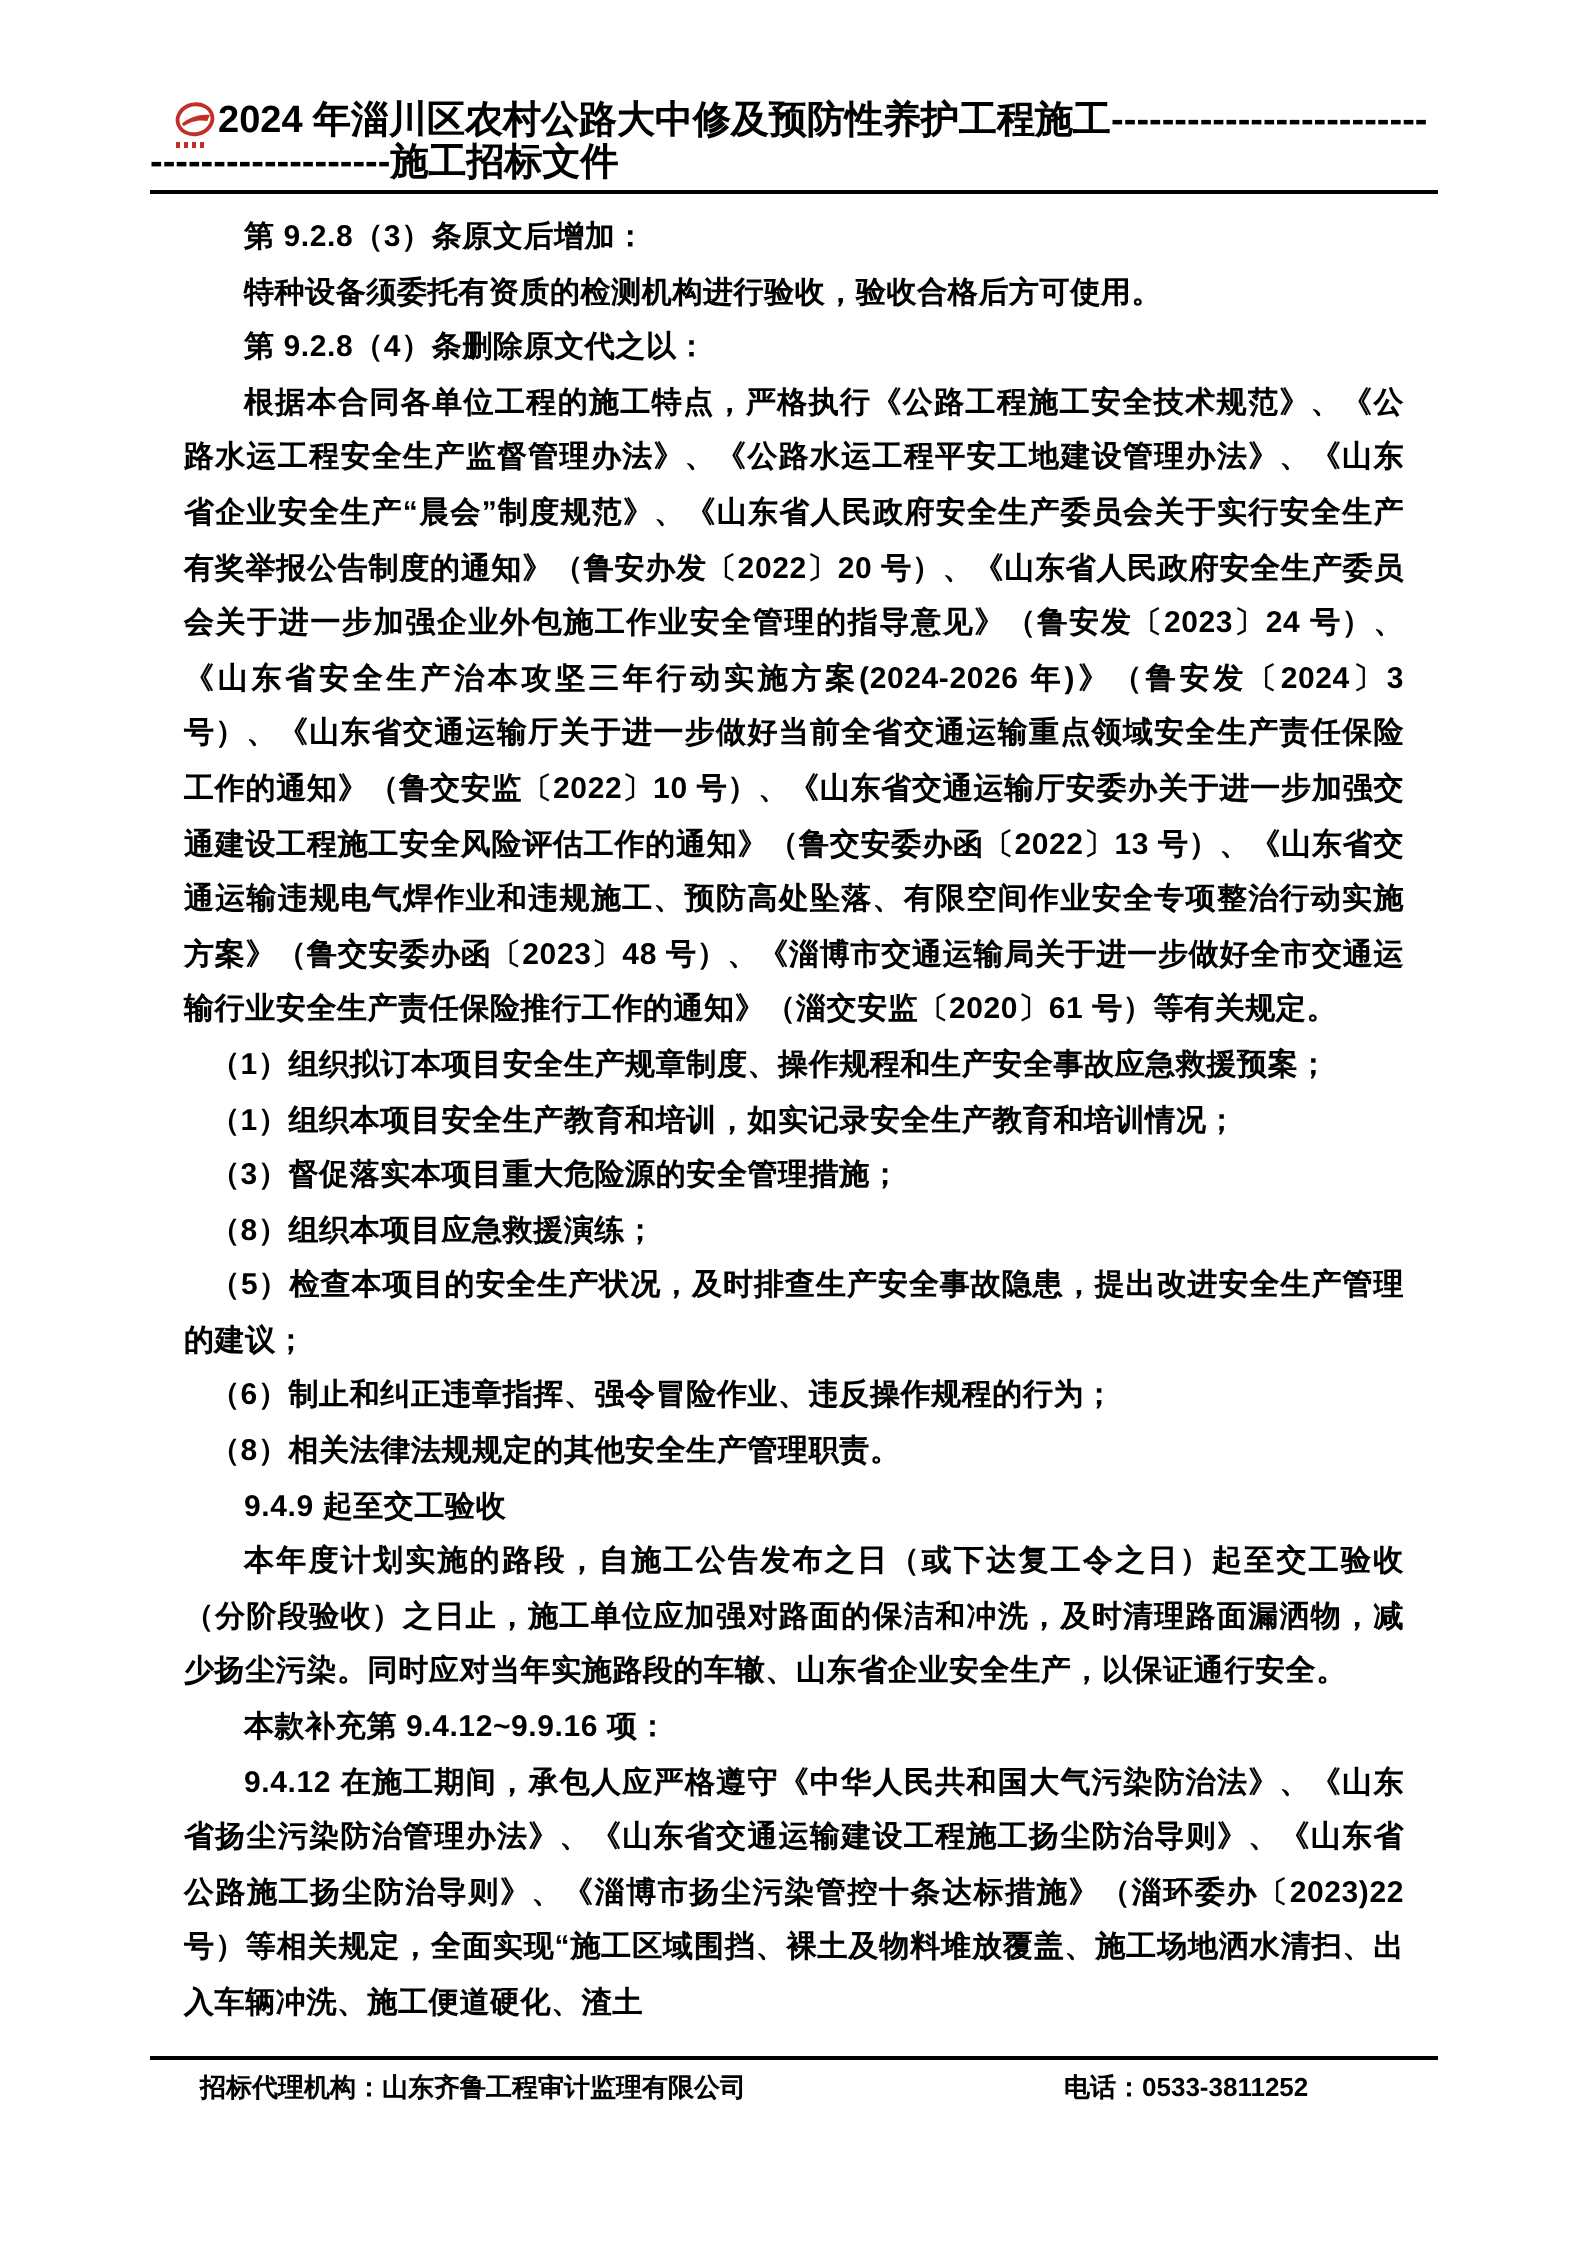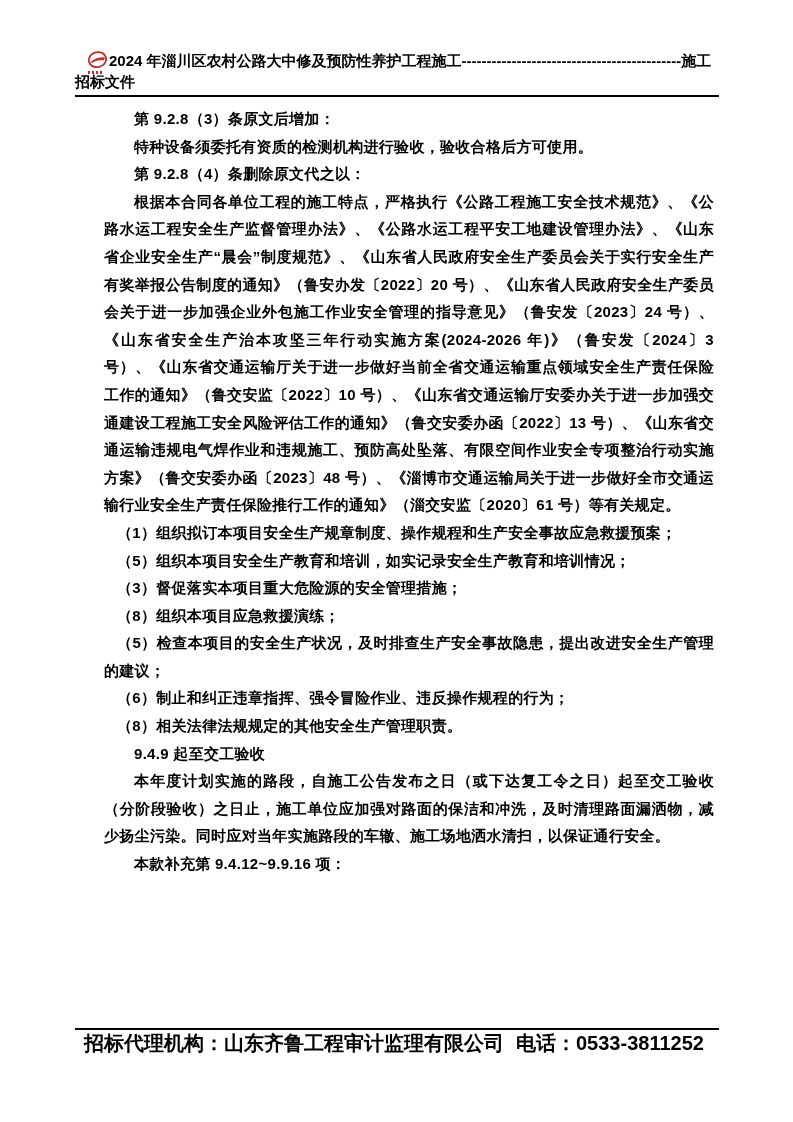--- a/index.html
+++ b/index.html
@@ -14,21 +14,21 @@
     color: #000000;
     overflow: hidden;
   }
 
   
   .header {
     position: absolute;
     left: 75px;
     top: 50px;
     width: 645px;
-    font-size: 15px;
+    font-size: 19px;
     line-height: 21px;
     word-break: break-all;
     text-align: left;
   }
   .header-text { margin: 0; text-indent: 12px; }
   .logo {
     display: inline-block;
     width: 21px;
     height: 21px;
     vertical-align: -5px;
@@ -48,21 +48,21 @@
     position: absolute;
     left: 75px;
     width: 644px;
     top: 95px;
     border-top: 2px solid #000;
   }
 
   
   .doc-body {
     position: absolute;
-    left: 104px;
+    left: 92px;
     top: 105px;
     width: 610px;
     font-size: 15px;
     line-height: 27.6px;
     text-align: justify;
     letter-spacing: 0.3px;
   }
   .doc-body p { margin: 0; }
   .p-indent { text-indent: 30px; }
   .p-list   { text-indent: 13px; }
@@ -70,24 +70,24 @@
   
   .footer-rule {
     position: absolute;
     left: 75px;
     width: 644px;
     top: 1028px;
     border-top: 2px solid #000;
   }
   .footer {
     position: absolute;
-    left: 84px;
+    left: 100px;
     top: 1033px;
     width: 628px;
-    font-size: 20px;
+    font-size: 13px;
     line-height: 21.5px;
   }
   .footer-row { display: flex; }
   .f-left  { width: 432px; }
   .f-right { flex: 1; }
 </style>
 </head>
 <body>
 
 <div class="page">
@@ -99,29 +99,30 @@
           </svg><span class="logo-caption"></span></span><span>2024 年淄川区农村公路大中修及预防性养护工程施工</span><span>--------------------------------------------</span><span>施工招标文件</span></p>
   </div>
   <div class="header-rule"></div>
 
   <div class="doc-body">
     <p class="p-indent">第 9.2.8（3）条原文后增加：</p>
     <p class="p-indent">特种设备须委托有资质的检测机构进行验收，验收合格后方可使用。</p>
     <p class="p-indent">第 9.2.8（4）条删除原文代之以：</p>
     <p class="p-indent">根据本合同各单位工程的施工特点，严格执行《公路工程施工安全技术规范》、《公路水运工程安全生产监督管理办法》、《公路水运工程平安工地建设管理办法》、《山东省企业安全生产“晨会”制度规范》、《山东省人民政府安全生产委员会关于实行安全生产有奖举报公告制度的通知》（鲁安办发〔2022〕20 号）、《山东省人民政府安全生产委员会关于进一步加强企业外包施工作业安全管理的指导意见》（鲁安发〔2023〕24 号）、《山东省安全生产治本攻坚三年行动实施方案(2024-2026 年)》（鲁安发〔2024〕3 号）、《山东省交通运输厅关于进一步做好当前全省交通运输重点领域安全生产责任保险工作的通知》（鲁交安监〔2022〕10 号）、《山东省交通运输厅安委办关于进一步加强交通建设工程施工安全风险评估工作的通知》（鲁交安委办函〔2022〕13 号）、《山东省交通运输违规电气焊作业和违规施工、预防高处坠落、有限空间作业安全专项整治行动实施方案》（鲁交安委办函〔2023〕48 号）、《淄博市交通运输局关于进一步做好全市交通运输行业安全生产责任保险推行工作的通知》（淄交安监〔2020〕61 号）等有关规定。</p>
     <p class="p-list">（1）组织拟订本项目安全生产规章制度、操作规程和生产安全事故应急救援预案；</p>
-    <p class="p-list">（5）组织本项目安全生产教育和培训，如实记录安全生产教育和培训情况；</p>
+    <p class="p-list">（1）组织本项目安全生产教育和培训，如实记录安全生产教育和培训情况；</p>
     <p class="p-list">（3）督促落实本项目重大危险源的安全管理措施；</p>
     <p class="p-list">（8）组织本项目应急救援演练；</p>
     <p class="p-list">（5）检查本项目的安全生产状况，及时排查生产安全事故隐患，提出改进安全生产管理的建议；</p>
     <p class="p-list">（6）制止和纠正违章指挥、强令冒险作业、违反操作规程的行为；</p>
     <p class="p-list">（8）相关法律法规规定的其他安全生产管理职责。</p>
     <p class="p-indent">9.4.9 起至交工验收</p>
-    <p class="p-indent">本年度计划实施的路段，自施工公告发布之日（或下达复工令之日）起至交工验收（分阶段验收）之日止，施工单位应加强对路面的保洁和冲洗，及时清理路面漏洒物，减少扬尘污染。同时应对当年实施路段的车辙、施工场地洒水清扫，以保证通行安全。</p>
+    <p class="p-indent">本年度计划实施的路段，自施工公告发布之日（或下达复工令之日）起至交工验收（分阶段验收）之日止，施工单位应加强对路面的保洁和冲洗，及时清理路面漏洒物，减少扬尘污染。同时应对当年实施路段的车辙、山东省企业安全生产，以保证通行安全。</p>
     <p class="p-indent">本款补充第 9.4.12~9.9.16 项：</p>
+    <p class="p-indent">9.4.12 在施工期间，承包人应严格遵守《中华人民共和国大气污染防治法》、《山东省扬尘污染防治管理办法》、《山东省交通运输建设工程施工扬尘防治导则》、《山东省公路施工扬尘防治导则》、《淄博市扬尘污染管控十条达标措施》（淄环委办〔2023)22 号）等相关规定，全面实现“施工区域围挡、裸土及物料堆放覆盖、施工场地洒水清扫、出入车辆冲洗、施工便道硬化、渣土</p>
   </div>
 
   <div class="footer-rule"></div>
   <div class="footer">
     <div class="footer-row">
       <div class="f-left"><span>招标代理机构：</span><span>山东齐鲁工程审计监理有限公司</span></div>
       <div class="f-right"><span>电话：</span><span>0533-3811252</span></div>
     </div>
   </div>
 

